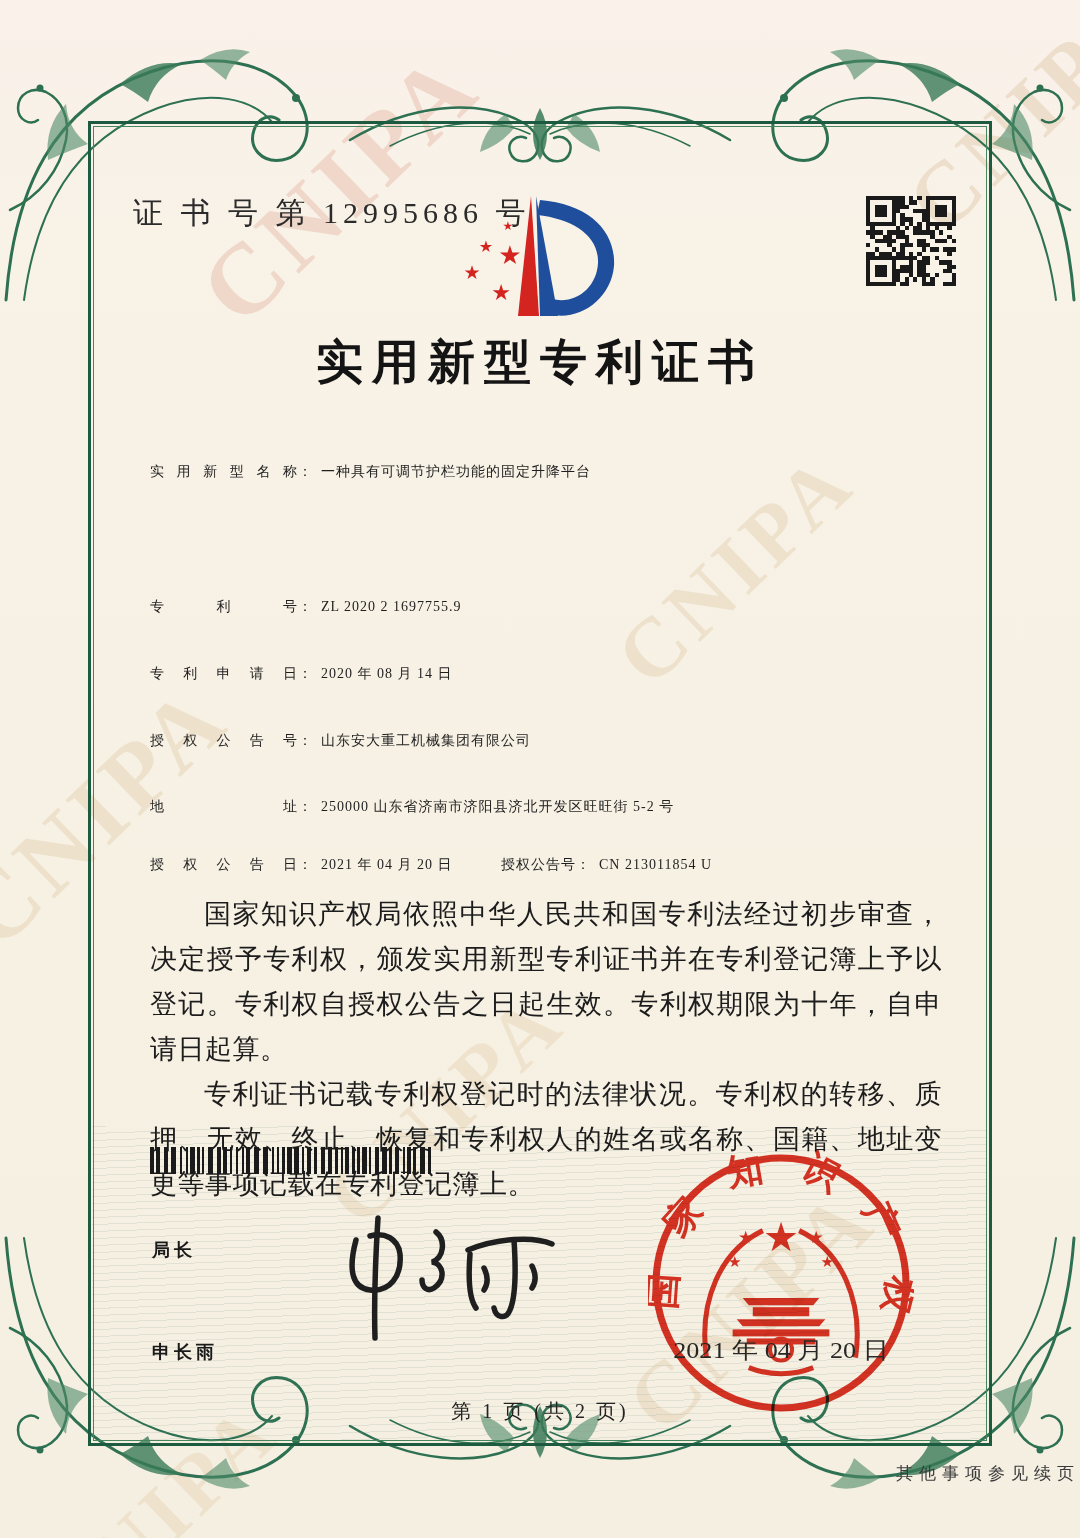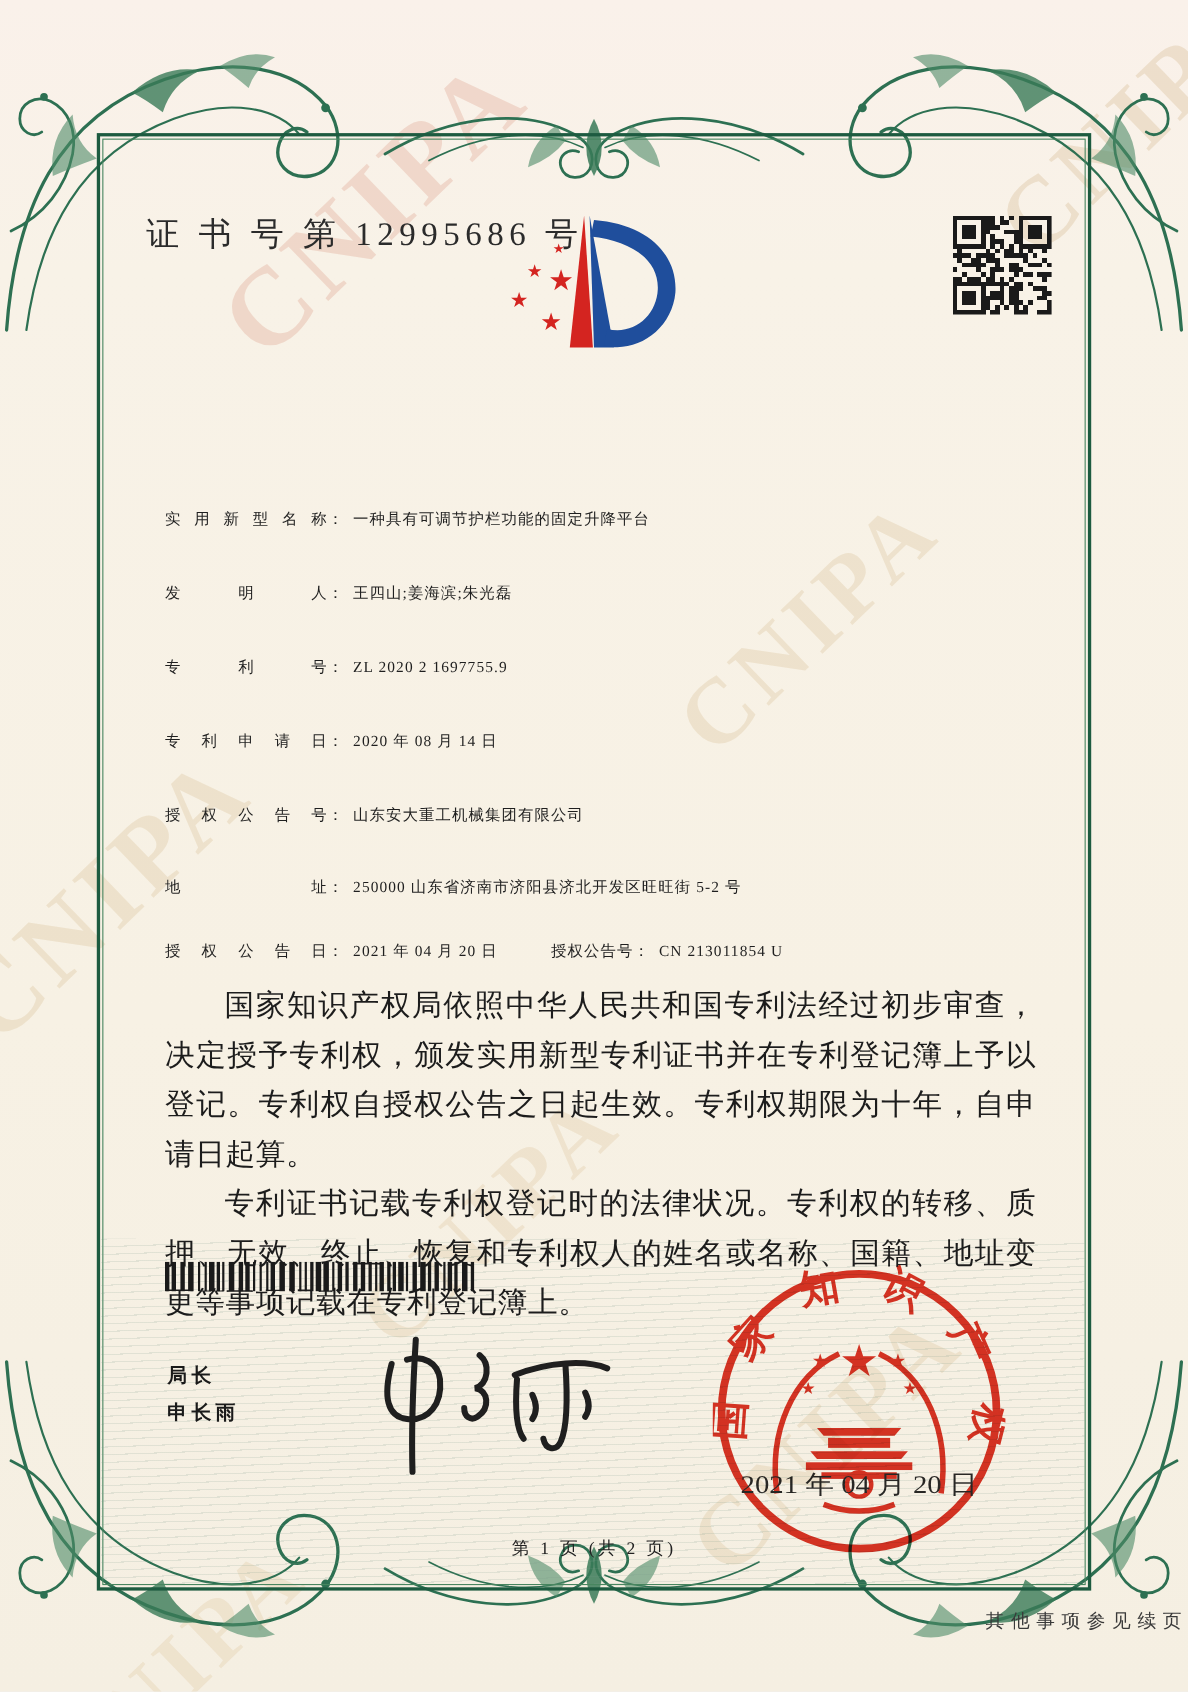--- a/index.html
+++ b/index.html
@@ -33,25 +33,25 @@
   .r4{top:732px}.r5{top:798px}.r6{top:856px}
   .pair2{margin-left:44px;}
   
   #paras{position:absolute;left:150px;top:892px;width:792px;}
   #paras p{margin:0;text-indent:2em;font-size:27px;line-height:45px;
            text-align:justify;letter-spacing:.5px;color:#1c1c1c;}
   
   #barcode{position:absolute;left:150px;top:1147px;}
   .director{position:absolute;left:152px;font-size:18px;font-weight:600;color:#1a1a1a;
             font-family:"Liberation Sans","DejaVu Sans",sans-serif;letter-spacing:4px;}
-  #dirtitle{top:1238px}#dirname{top:1272px}
+  #dirtitle{top:1238px}#dirname{top:1340px}
   #sig{position:absolute;left:318px;top:1210px;}
   #seal{position:absolute;left:648px;top:1150px;mix-blend-mode:multiply;opacity:.95;}
   #pagenum{position:absolute;left:0;top:1398px;width:100%;text-align:center;
-           font-size:16px;letter-spacing:3px;color:#222;}
+           font-size:20px;letter-spacing:3px;color:#222;}
   #contnote{position:absolute;left:0;top:1462px;width:100%;text-align:right;
             font-size:17px;letter-spacing:6px;color:#3a3a3a;}
 </style>
 </head>
 <body>
 
 <div id="page">
 
   <div>
     <span class="wm" style="left:170px;top:130px;font-size:100px;color:#e4b4a2;">CNIPA</span>
@@ -351,26 +351,24 @@
       <rect x="8" y="20" width="1" height="1" fill="#1a1a1a"></rect>
       <rect x="9" y="20" width="1" height="1" fill="#1a1a1a"></rect>
       <rect x="13" y="20" width="1" height="1" fill="#1a1a1a"></rect>
       <rect x="14" y="20" width="1" height="1" fill="#1a1a1a"></rect>
       <rect x="15" y="20" width="1" height="1" fill="#1a1a1a"></rect>
       <rect x="18" y="20" width="1" height="1" fill="#1a1a1a"></rect>
       <rect x="19" y="20" width="1" height="1" fill="#1a1a1a"></rect>
       <rect x="20" y="20" width="1" height="1" fill="#1a1a1a"></rect>
     </svg>
 
+  <div id="title">实用新型专利证书</div>
 
   <div class="frow r0">
     <span class="flabel">实用新型名称</span><span>：</span><span class="fvalue">一种具有可调节护栏功能的固定升降平台</span>
-  </div>
-  <div class="frow r1">
-    <span class="flabel">发明人</span><span>：</span><span class="fvalue">王四山;姜海滨;朱光磊</span>
   </div>
   <div class="frow r2">
     <span class="flabel">专利号</span><span>：</span><span class="fvalue">ZL 2020 2 1697755.9</span>
   </div>
   <div class="frow r3">
     <span class="flabel">专利申请日</span><span>：</span><span class="fvalue">2020 年 08 月 14 日</span>
   </div>
   <div class="frow r4">
     <span class="flabel">授权公告号</span><span>：</span><span class="fvalue">山东安大重工机械集团有限公司</span>
   </div>

